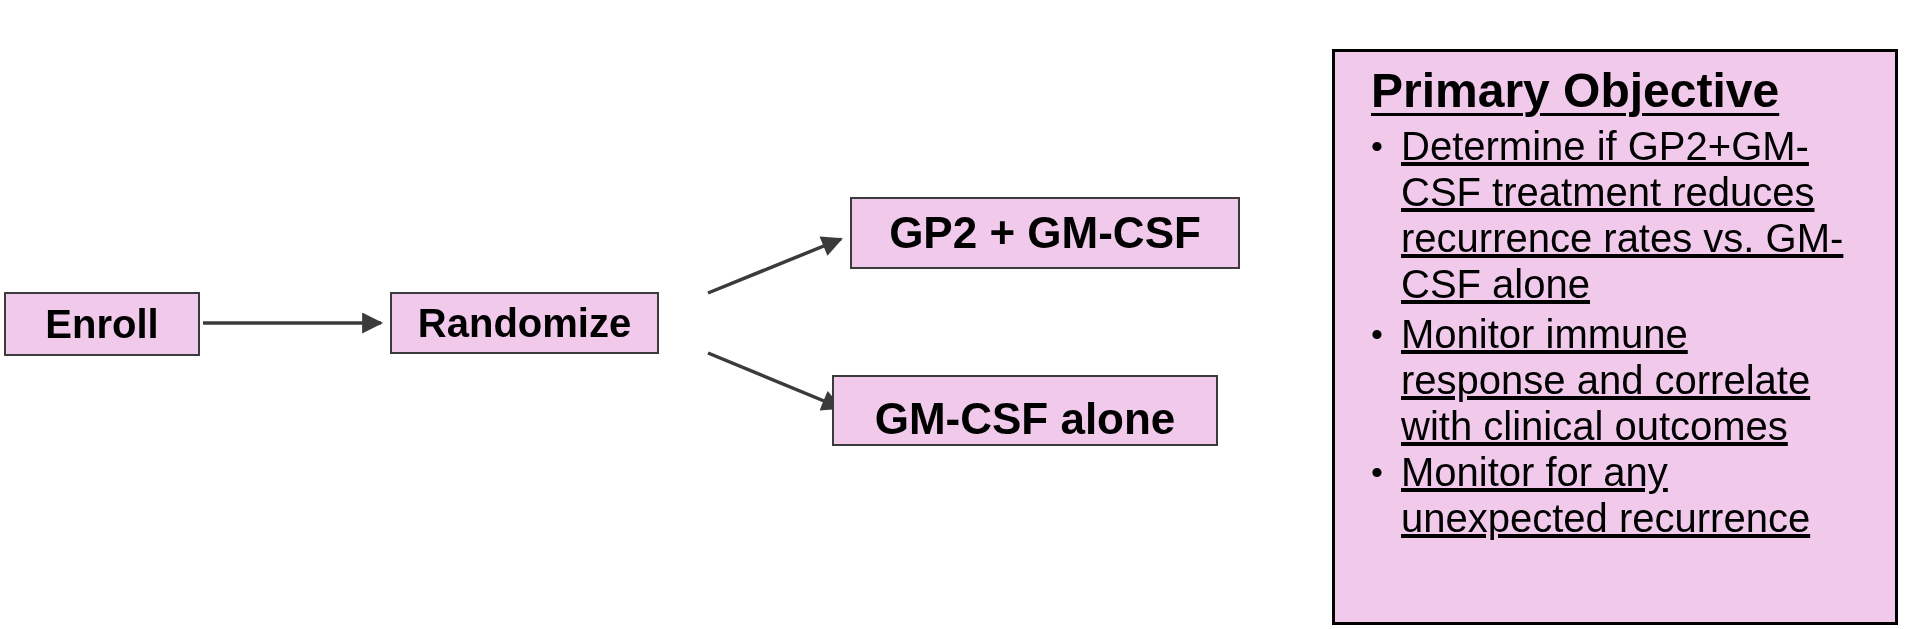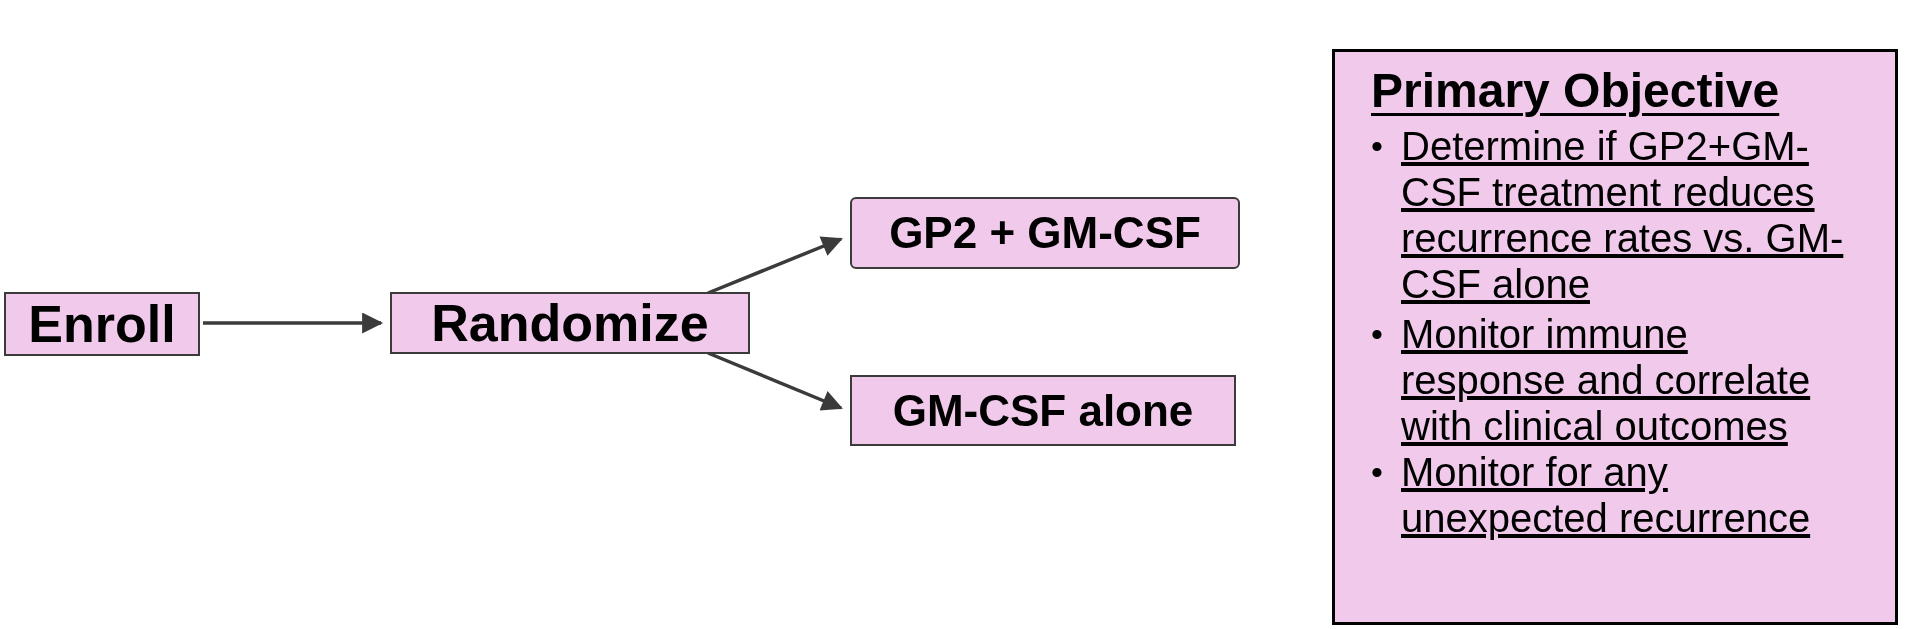--- a/index.html
+++ b/index.html
@@ -33,26 +33,26 @@
   .node{
     position:absolute;
     background:var(--node-fill);
     border:2px solid var(--node-border);
     display:flex;
     align-items:center;
     justify-content:center;
     font-weight:bold;
     white-space:nowrap;
   }
-  .node-sm{font-size:52px;}
+  .node-sm{font-size:40px;}
   .node-lg{font-size:44px;}
   #node-enroll    {left:4px;  top:292px; width:196px; height:64px;}
-  #node-randomize {left:390px;top:292px; width:360px; height:62px;}
-  #node-arm1      {left:850px;top:197px; width:390px; height:72px;border-radius:6px;}
-  #node-arm2      {left:850px;top:375px; width:386px; height:71px;}
+  #node-randomize {left:390px;top:292px; width:269px; height:62px;}
+  #node-arm1      {left:850px;top:197px; width:390px; height:72px;}
+  #node-arm2      {left:832px;top:375px; width:386px; height:71px;align-items:flex-end;}
 
   .panel{
     position:absolute;
     left:1332px; top:40px;
     width:566px; height:576px;
     background:var(--panel-fill);
     border:3px solid var(--panel-border);
     padding:10px 40px 0 36px;
     margin-top:9px;
   }

